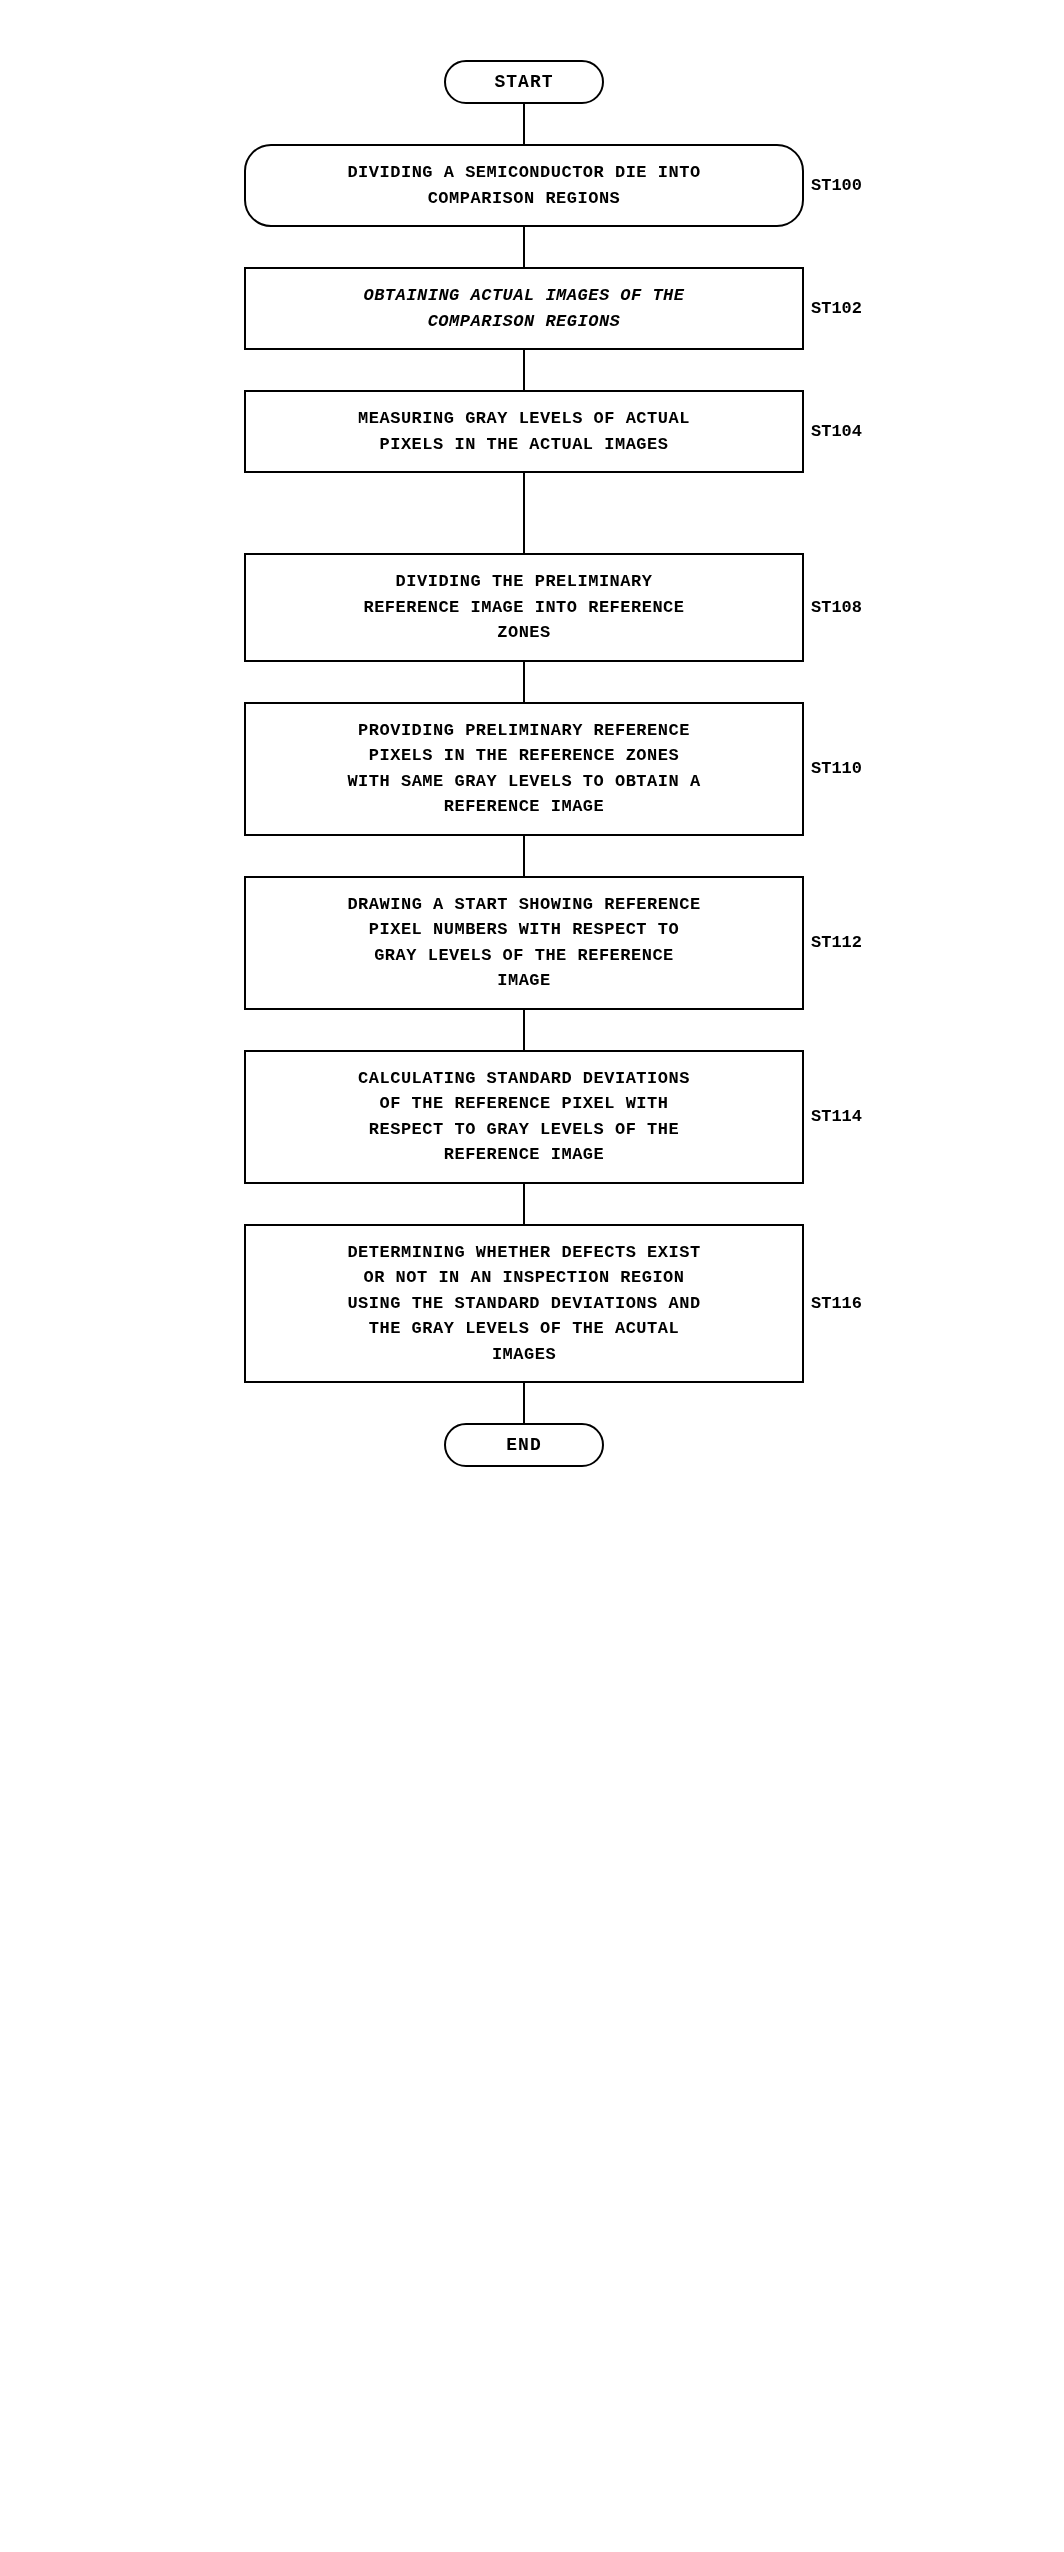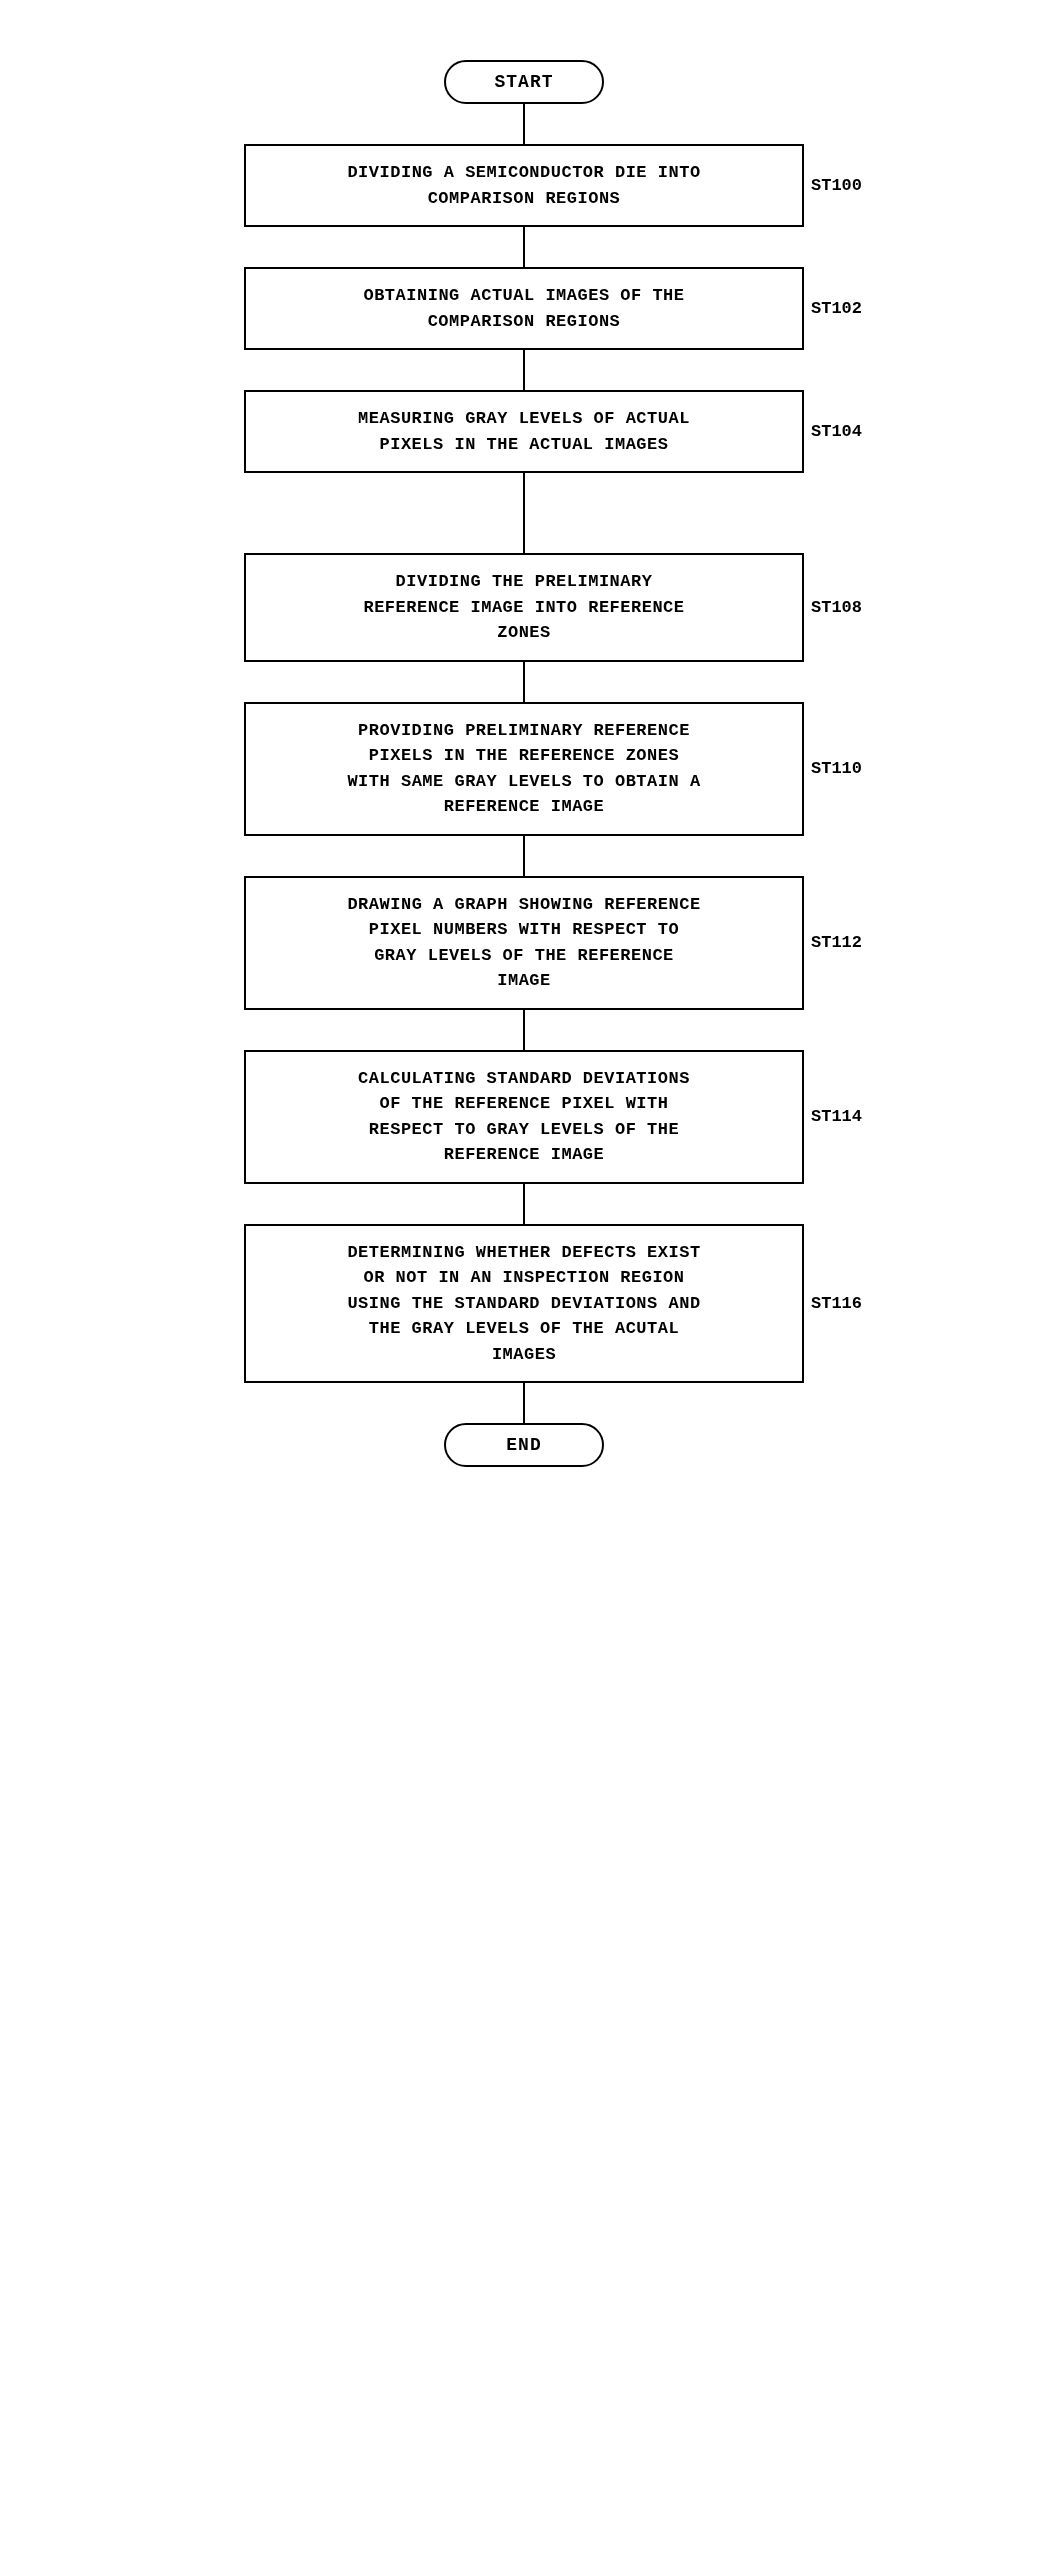--- a/index.html
+++ b/index.html
@@ -75,28 +75,28 @@
 </head>
 <body>
 
 <div class="page">
   <div class="flowchart">
 
     <div class="capsule">START</div>
     <div class="connector"></div>
 
     <div class="step-row">
-      <div class="rect-box" style="white-space: pre-line;">DIVIDING A SEMICONDUCTOR DIE INTO
+      <div class="rect-box" style="white-space: pre-line; border-radius: 27px;">DIVIDING A SEMICONDUCTOR DIE INTO
 COMPARISON REGIONS</div>
       <span class="step-label">ST100</span>
     </div>
     <div class="connector"></div>
 
     <div class="step-row">
-      <div class="rect-box" style="white-space: pre-line;">OBTAINING ACTUAL IMAGES OF THE
+      <div class="rect-box" style="white-space: pre-line; font-style: italic;">OBTAINING ACTUAL IMAGES OF THE
 COMPARISON REGIONS</div>
       <span class="step-label">ST102</span>
     </div>
     <div class="connector"></div>
 
     <div class="step-row">
       <div class="rect-box" style="white-space: pre-line;">MEASURING GRAY LEVELS OF ACTUAL
 PIXELS IN THE ACTUAL IMAGES</div>
       <span class="step-label">ST104</span>
     </div>
@@ -115,21 +115,21 @@
     <div class="step-row">
       <div class="rect-box" style="white-space: pre-line;">PROVIDING PRELIMINARY REFERENCE
 PIXELS IN THE REFERENCE ZONES
 WITH SAME GRAY LEVELS TO OBTAIN A
 REFERENCE IMAGE</div>
       <span class="step-label">ST110</span>
     </div>
     <div class="connector"></div>
 
     <div class="step-row">
-      <div class="rect-box" style="white-space: pre-line;">DRAWING A GRAPH SHOWING REFERENCE
+      <div class="rect-box" style="white-space: pre-line;">DRAWING A START SHOWING REFERENCE
 PIXEL NUMBERS WITH RESPECT TO
 GRAY LEVELS OF THE REFERENCE
 IMAGE</div>
       <span class="step-label">ST112</span>
     </div>
     <div class="connector"></div>
 
     <div class="step-row">
       <div class="rect-box" style="white-space: pre-line;">CALCULATING STANDARD DEVIATIONS
 OF THE REFERENCE PIXEL WITH

